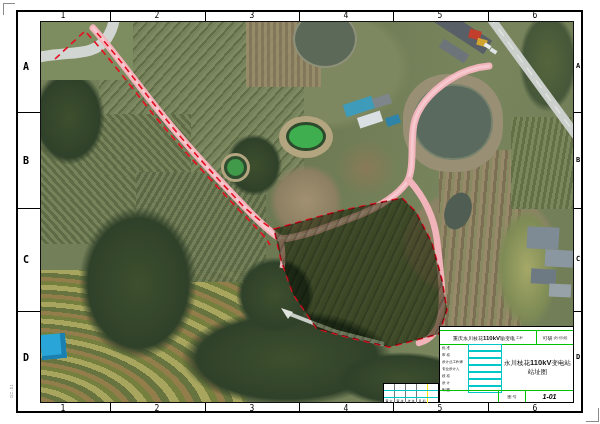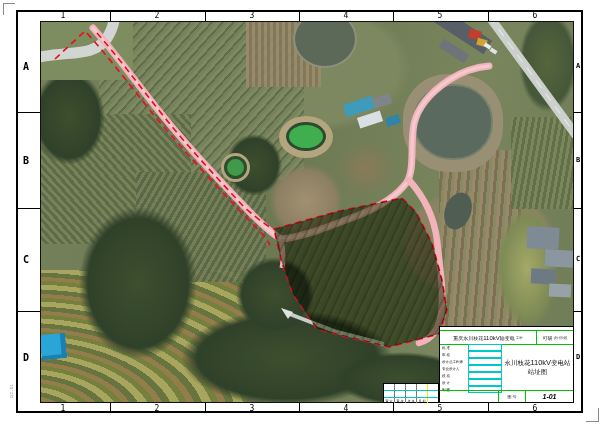--- a/index.html
+++ b/index.html
@@ -18,21 +18,21 @@
   .grow{font:bold 10px "DejaVu Sans Mono",monospace;color:#000;transform:translateY(-50%);}
   .grow-r{font:bold 7px "DejaVu Sans Mono",monospace;color:#000;transform:translateY(-50%);}
   
   .forest{border-radius:45%;background:radial-gradient(closest-side,#3d4f2d,#30412a 85%,rgba(48,65,42,0));}
   .bld{position:absolute;}
   
   #tblock{left:439px;top:326px;width:135px;height:77px;background:#fff;border:1.5px solid #000;box-sizing:border-box;}
   #tb-header{position:absolute;left:0;right:0;top:3px;height:13px;border-top:1px solid #00c400;border-bottom:1px solid #00c400;display:flex;align-items:center;}
   .tb-proj{flex:0 0 96px;border-right:1px solid #00c400;height:100%;display:flex;align-items:center;justify-content:center;font-size:5px;color:#111;white-space:nowrap;overflow:hidden;}
   .tb-stage{flex:1;height:100%;display:flex;align-items:center;justify-content:center;font-size:5px;color:#111;white-space:nowrap;overflow:hidden;}
-  .tb-bold{font-weight:normal;font-size:6px;}
+  .tb-bold{font-weight:bold;font-size:6px;}
   .tb-small{font-size:3.5px;color:#333;margin-left:1px;}
   #tb-rows{position:absolute;left:2px;top:17px;width:60px;}
   .tb-row{height:7px;display:flex;align-items:center;}
   .tb-label{flex:0 0 26px;font-size:3.5px;color:#111;white-space:nowrap;overflow:hidden;}
   .tb-cell{flex:1;height:5px;border:1px solid #00c8c8;background:#fff;}
   #tb-title{position:absolute;left:64px;top:17px;right:2px;bottom:12px;display:flex;align-items:center;justify-content:center;text-align:center;font-size:6.5px;color:#111;line-height:1.15;}
   #tb-bottom{position:absolute;left:0;right:0;bottom:0;height:11px;border-top:1px solid #00c400;display:flex;align-items:center;}
   .tb-b-spacer{flex:0 0 58px;height:100%;border-right:1px solid #00c400;}
   .tb-b-label{flex:0 0 26px;height:100%;border-right:1px solid #00c400;display:flex;align-items:center;justify-content:center;font-size:4px;color:#111;}
   .tb-b-no{flex:1;display:flex;align-items:center;justify-content:center;font-size:7px;font-weight:bold;font-style:italic;color:#000;}

